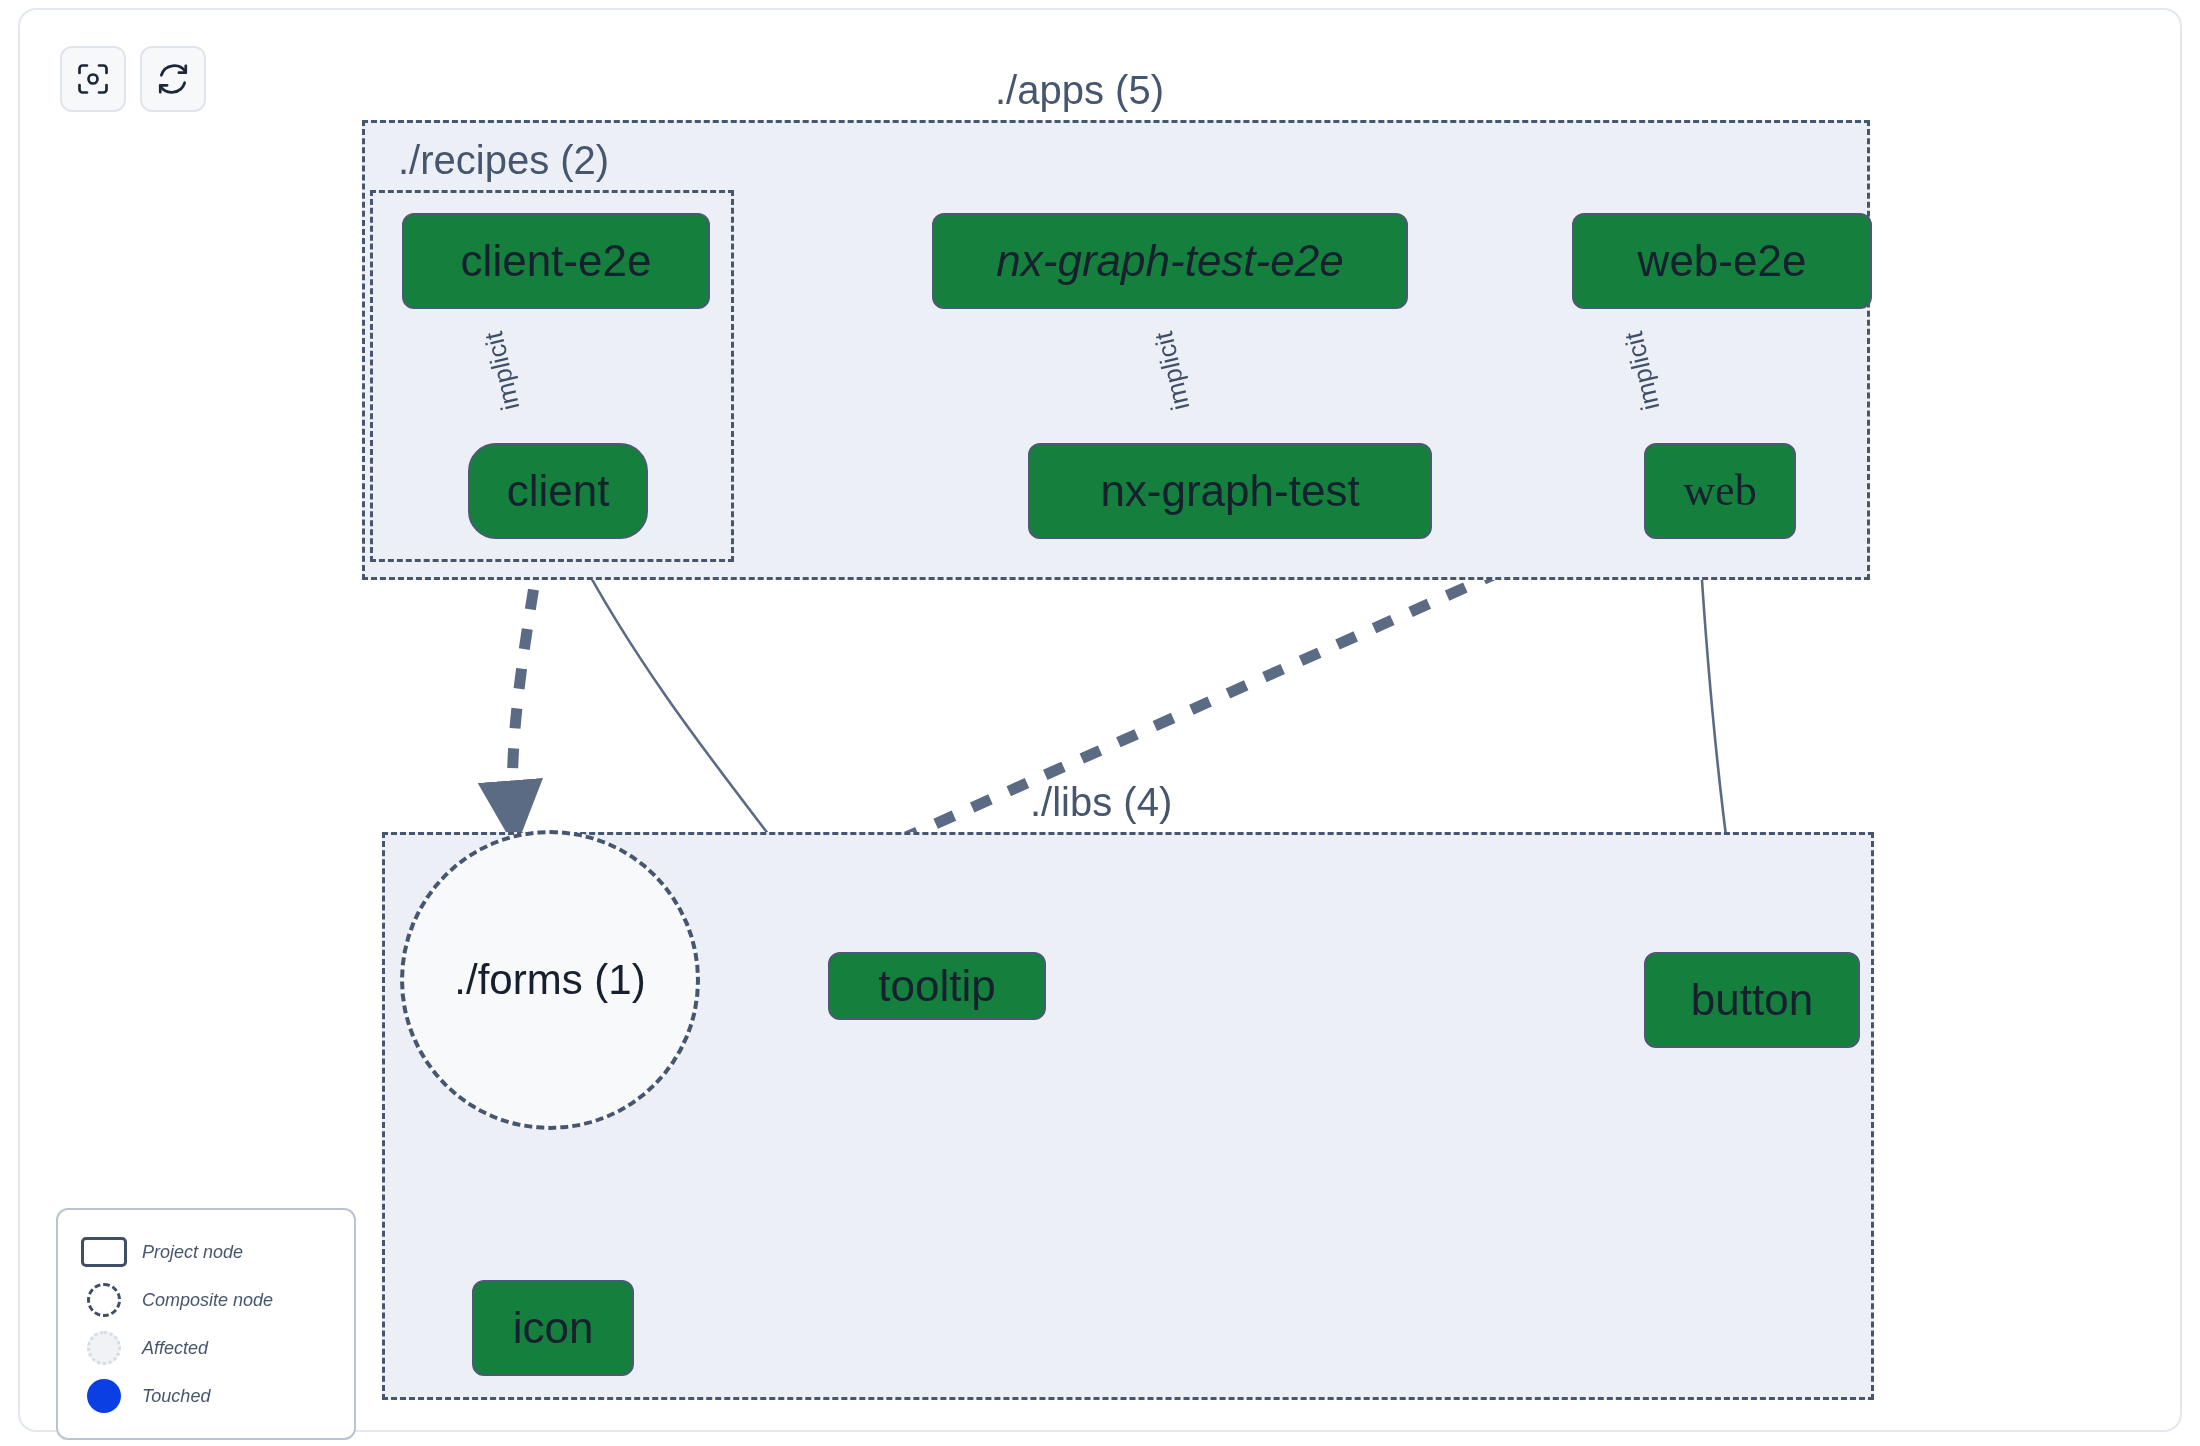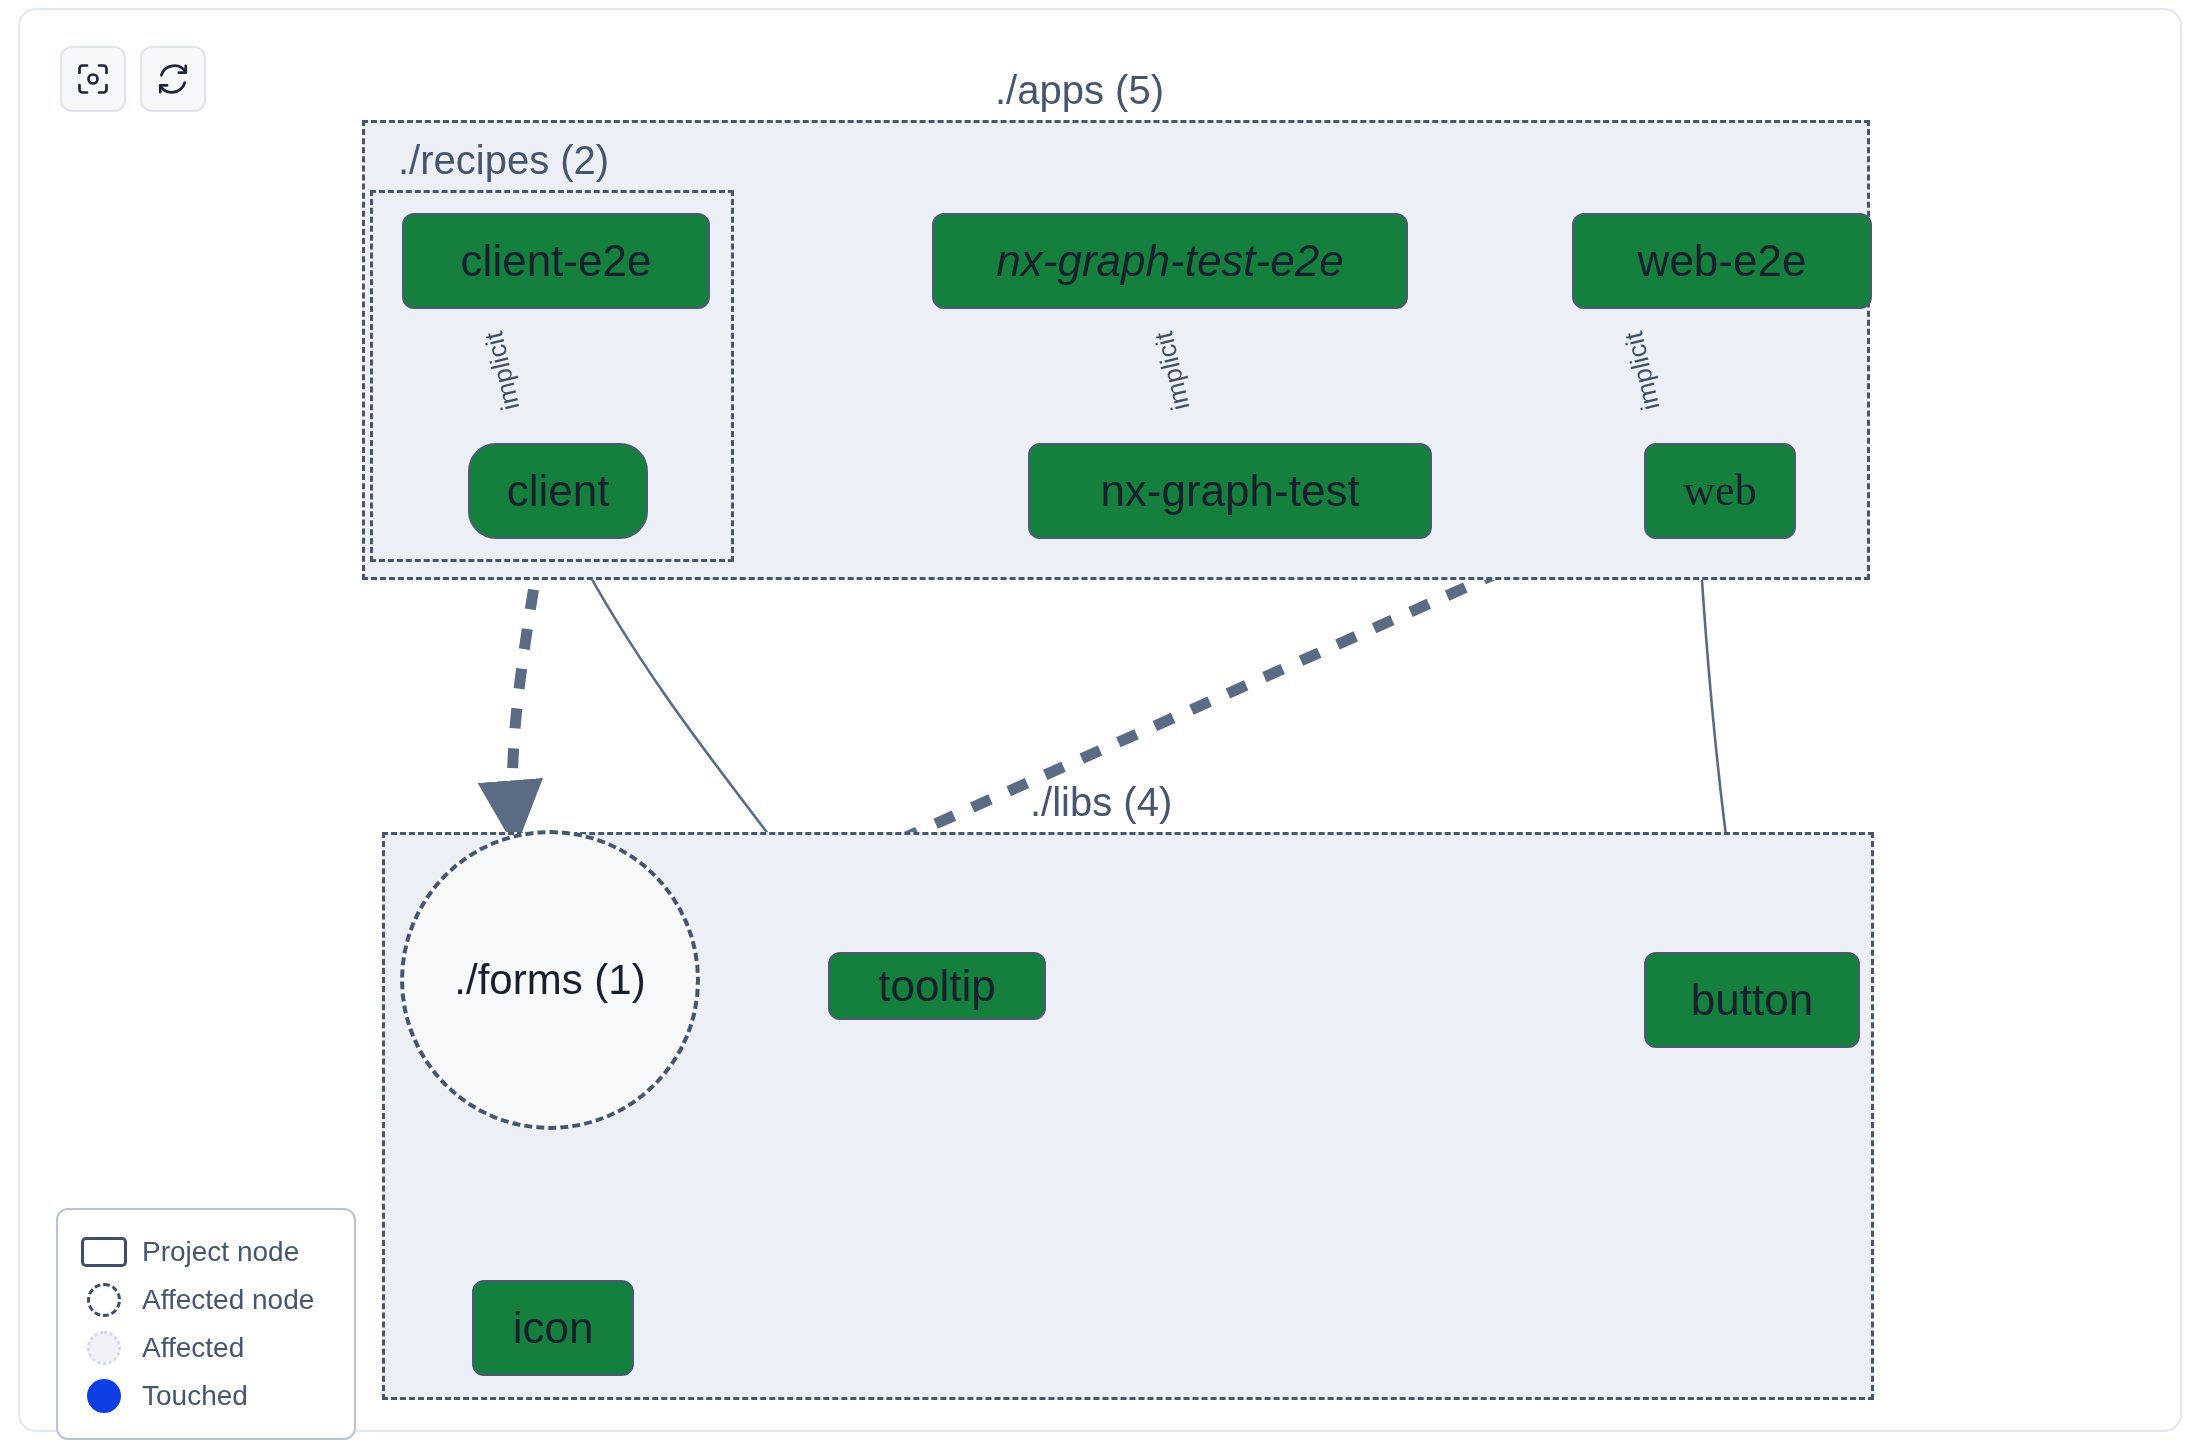--- a/index.html
+++ b/index.html
@@ -147,23 +147,24 @@
   }
   .legend-swatch {
     width: 60px;
     display: flex;
     align-items: center;
     justify-content: center;
     flex: 0 0 60px;
   }
   .legend-text {
     color: #46566e;
-    font-size: 28px;
+    font-size: 18px;
     line-height: 1;
     margin-left: 8px;
+    font-style: italic;
   }
   .sw-rect {
     width: 46px;
     height: 30px;
     border: 3px solid #3f4f66;
     border-radius: 5px;
     background: #ffffff;
     box-sizing: border-box;
   }
   .sw-dashed-circle {
@@ -288,21 +289,21 @@
       <div class="legend-row">
         <span class="legend-swatch">
           <span class="sw-rect"></span>
         </span>
         <span class="legend-text">Project node</span>
       </div>
       <div class="legend-row">
         <span class="legend-swatch">
           <span class="sw-dashed-circle"></span>
         </span>
-        <span class="legend-text">Affected node</span>
+        <span class="legend-text">Composite node</span>
       </div>
       <div class="legend-row">
         <span class="legend-swatch">
           <span class="sw-affected"></span>
         </span>
         <span class="legend-text">Affected</span>
       </div>
       <div class="legend-row">
         <span class="legend-swatch">
           <span class="sw-touched"></span>

